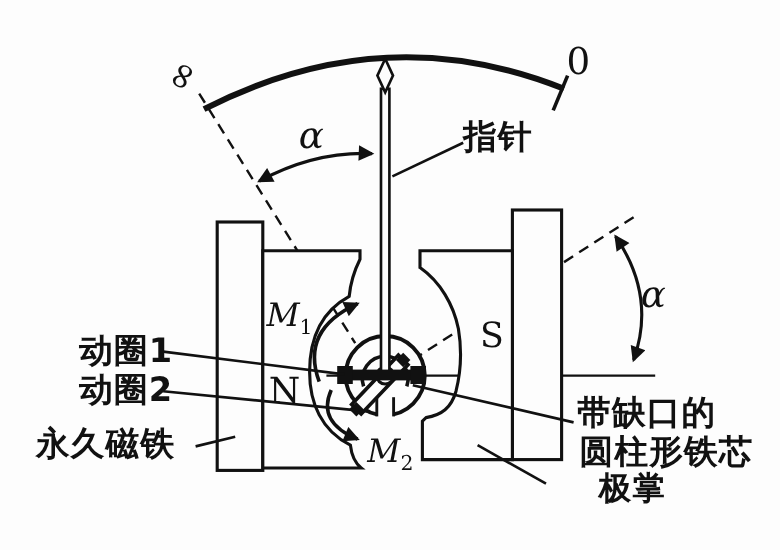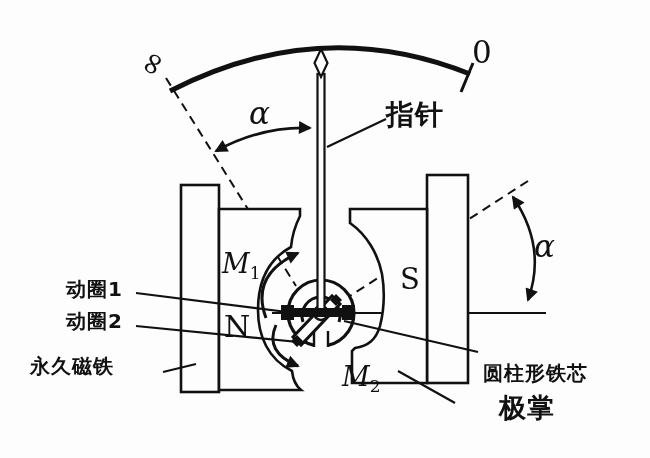--- a/index.html
+++ b/index.html
@@ -1,20 +1,20 @@
 <!DOCTYPE html>
 <html><head>
 <meta charset="utf-8">
 <style>
   html,body{margin:0;padding:0;background:#e9e9e9;}
   #fig{position:relative;width:650px;height:458px;background:#fdfdfd;color:#111;
        font-family:"DejaVu Sans","Liberation Sans",sans-serif;overflow:hidden;}
   #fig svg{position:absolute;left:0;top:0;}
   .lbl{position:absolute;white-space:nowrap;line-height:1;color:#111;}
-  .cjk{font-size:20px;font-weight:600;letter-spacing:1px;}
+  .cjk{font-size:28px;font-weight:600;letter-spacing:1px;}
   .serif{font-family:"DejaVu Serif","Liberation Serif",serif;}
   .ital{font-style:italic;}
   .big{font-size:31px;}
   .mlab{font-family:"DejaVu Serif","Liberation Serif",serif;font-style:italic;font-size:27px;}
   .mlab sub{font-size:17px;font-style:normal;}
   .rot-inf{transform:rotate(-62deg);transform-origin:center center;}
 </style>
 </head>
 <body>
 
@@ -87,26 +87,27 @@
 
   <div class="lbl serif ital big" style="left:249px;top:98px;">α</div>
   <div class="lbl serif ital big" style="left:534px;top:231px;">α</div>
 
   <div class="lbl cjk" style="left:386px;top:103px;font-size:28px;font-family:Liberation Mono, monospace;">指针</div>
 
   <div class="lbl cjk" style="left:66px;top:279px;">动圈1</div>
   <div class="lbl cjk" style="left:66px;top:311px;">动圈2</div>
   <div class="lbl cjk" style="left:30px;top:356px;text-align:center;">永久磁铁</div>
 
+  <div class="lbl cjk" style="left:481px;top:330px;">带缺口的</div>
   <div class="lbl cjk" style="left:483px;top:363px;">圆柱形铁芯</div>
   <div class="lbl cjk" style="left:453px;top:394px;font-size:27px;margin-left:46px;">极掌</div>
 
   <div class="lbl serif" style="left:224px;top:312px;font-size:30px;">N</div>
   <div class="lbl serif" style="left:400px;top:265px;font-size:29px;">S</div>
 
   <div class="lbl mlab" style="left:222px;top:250px;">
     <span>M</span><sub>1</sub>
   </div>
-  <div class="lbl mlab" style="left:306px;top:363px;margin-left:36px;">
+  <div class="lbl mlab" style="left:306px;top:363px;">
     <span>M</span><sub>2</sub>
   </div>
 
 </div>
 
 </body></html>

